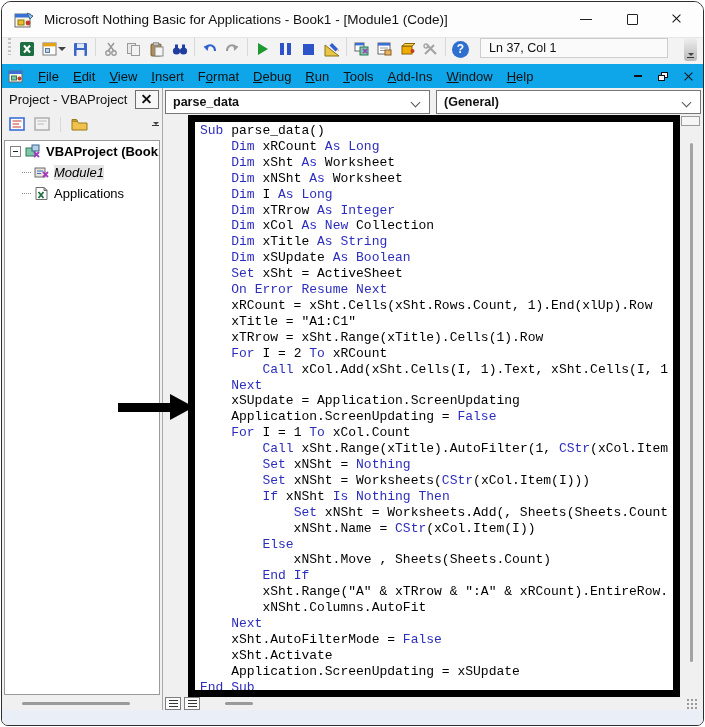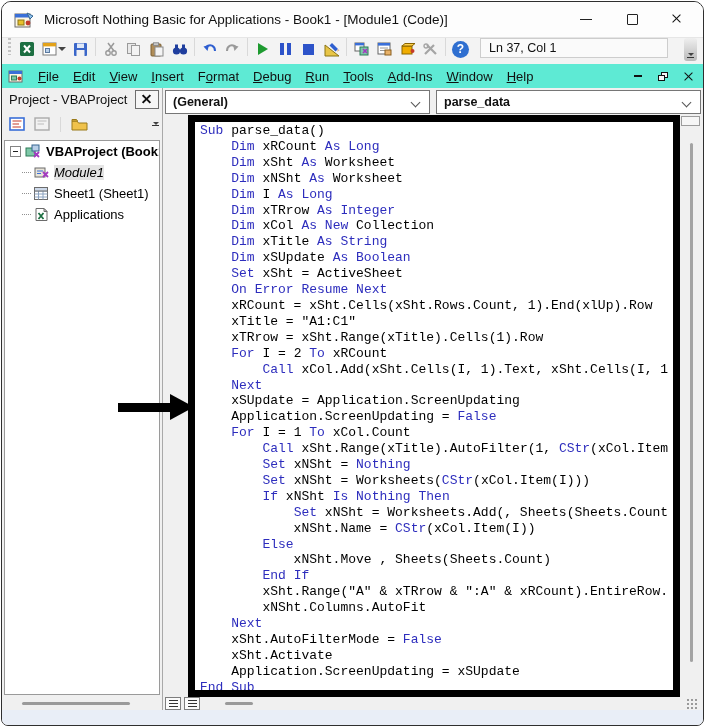--- a/index.html
+++ b/index.html
@@ -36,21 +36,21 @@
     font-weight:bold; font-size:12px; display:flex; align-items:center; justify-content:center; }
   .help-circ::after { content:"?"; }
   .ln-box { margin-left:8px; width:188px; height:20px; border:1px solid #cdcdcd; background:#fafafa;
     font-size:12.5px; color:#111; display:flex; align-items:center; padding-left:8px; }
   .tb-overflow { margin-left:auto; margin-right:6px; width:13px; height:23px; border-radius:3px;
     background:linear-gradient(#efefef,#b9b9b9); display:flex; flex-direction:column; align-items:center; justify-content:flex-end; padding-bottom:3px; }
   .tb-overflow .caret-down { border-left-width:3px; border-right-width:3px; border-top-width:3px; }
   .tb-overflow .bar { width:7px; border-top:1px solid #333; margin-top:1px; }
 
   
-  .menubar { height:24px; background:#5eead4; display:flex; align-items:center; padding-left:4px; font-size:13px; color:#111; }
+  .menubar { height:24px; background:#0ea5e9; display:flex; align-items:center; padding-left:4px; font-size:13px; color:#111; }
   .menubar .app-ico { width:17px; height:15px; margin:0 6px 0 2px; }
   .menu-item { padding:2px 7px; white-space:nowrap; }
   .mdi-controls { margin-left:auto; display:flex; align-items:center; margin-right:10px; gap:16px; }
   .mdi-min { width:8px; border-top:2px solid #111; }
   .mdi-restore { position:relative; width:10px; height:9px; }
   .mdi-restore i { position:absolute; border:1.3px solid #111; width:7px; height:6px; background:#f5f5f5; }
   .mdi-restore i:first-child { right:0; top:0; } .mdi-restore i:last-child { left:0; bottom:0; }
   .x-glyph { position:relative; width:9px; height:9px; }
   .x-glyph::before, .x-glyph::after { content:""; position:absolute; left:-1px; top:4px; width:11px; border-top:1.6px solid #111; }
   .x-glyph::before { transform:rotate(45deg); } .x-glyph::after { transform:rotate(-45deg); }
@@ -349,49 +349,40 @@
           <svg class="tree-ico" viewBox="0 0 17 15">
             <rect x="2" y="3" width="10" height="9" fill="#e8e4d8" stroke="#6b6b6b"></rect>
             <path d="M4 6 H10 M4 8.5 H8" stroke="#3a6fd8" stroke-width="1.1"></path>
             <path d="M10 7 L15 12 M15 7 L10 12" stroke="#a33ac0" stroke-width="1.8"></path>
           </svg>
           <span class="tree-label selected">Module1</span>
         </div>
         <div class="tree-row child">
           <span class="dots"></span>
           <svg class="tree-ico" viewBox="0 0 17 15">
-            <rect x="1.5" y="1.5" width="13" height="12" fill="#fff" stroke="#6b6b6b"></rect>
-            <path d="M1.5 5 H14.5 M1.5 8 H14.5 M1.5 11 H14.5 M5.5 1.5 V13.5 M10 1.5 V13.5" stroke="#8aa2c0" stroke-width="1"></path>
-            <rect x="1.5" y="1.5" width="13" height="3.5" fill="#cdd9ea" stroke="#6b6b6b"></rect>
-          </svg>
-          <span class="tree-label">Sheet1 (Sheet1)</span>
-        </div>
-        <div class="tree-row child">
-          <span class="dots"></span>
-          <svg class="tree-ico" viewBox="0 0 17 15">
             <path d="M3 1.5 L11 1.5 L14 4.5 L14 13.5 L3 13.5 Z" fill="#fff" stroke="#6b6b6b"></path>
             <path d="M11 1.5 L11 4.5 L14 4.5 Z" fill="#d8d8d8" stroke="#6b6b6b"></path>
             <path d="M5.5 6 L10.5 12 M10.5 6 L5.5 12" stroke="#1d6f42" stroke-width="1.8"></path>
           </svg>
           <span class="tree-label">Applications</span>
         </div>
       </div>
       <div class="pp-hscroll">
           <div class="thumb"></div>
         </div>
     </div>
 
     <div class="code-window">
       <div class="dd-row">
         <div class="dd">
+          <span>parse_data</span>
+          <span class="chev"></span>
+        </div>
+        <div class="dd">
           <span>(General)</span>
-          <span class="chev"></span>
-        </div>
-        <div class="dd">
-          <span>parse_data</span>
           <span class="chev"></span>
         </div>
       </div>
       <div class="margin-bar"></div>
       <div class="black-rect">
         <div class="code-lines"><div class="cl"><span class="kw">Sub</span><span> parse_data()</span></div><div class="cl"><span>    </span><span class="kw">Dim</span><span> xRCount </span><span class="kw">As</span><span> </span><span class="kw">Long</span></div><div class="cl"><span>    </span><span class="kw">Dim</span><span> xSht </span><span class="kw">As</span><span> Worksheet</span></div><div class="cl"><span>    </span><span class="kw">Dim</span><span> xNSht </span><span class="kw">As</span><span> Worksheet</span></div><div class="cl"><span>    </span><span class="kw">Dim</span><span> I </span><span class="kw">As</span><span> </span><span class="kw">Long</span></div><div class="cl"><span>    </span><span class="kw">Dim</span><span> xTRrow </span><span class="kw">As</span><span> </span><span class="kw">Integer</span></div><div class="cl"><span>    </span><span class="kw">Dim</span><span> xCol </span><span class="kw">As</span><span> </span><span class="kw">New</span><span> Collection</span></div><div class="cl"><span>    </span><span class="kw">Dim</span><span> xTitle </span><span class="kw">As</span><span> </span><span class="kw">String</span></div><div class="cl"><span>    </span><span class="kw">Dim</span><span> xSUpdate </span><span class="kw">As</span><span> </span><span class="kw">Boolean</span></div><div class="cl"><span>    </span><span class="kw">Set</span><span> xSht = ActiveSheet</span></div><div class="cl"><span>    </span><span class="kw">On</span><span> </span><span class="kw">Error</span><span> </span><span class="kw">Resume</span><span> </span><span class="kw">Next</span></div><div class="cl"><span>    xRCount = xSht.Cells(xSht.Rows.Count, 1).End(xlUp).Row</span></div><div class="cl"><span>    xTitle = "A1:C1"</span></div><div class="cl"><span>    xTRrow = xSht.Range(xTitle).Cells(1).Row</span></div><div class="cl"><span>    </span><span class="kw">For</span><span> I = 2 </span><span class="kw">To</span><span> xRCount</span></div><div class="cl"><span>        </span><span class="kw">Call</span><span> xCol.Add(xSht.Cells(I, 1).Text, xSht.Cells(I, 1</span></div><div class="cl"><span>    </span><span class="kw">Next</span></div><div class="cl"><span>    xSUpdate = Application.ScreenUpdating</span></div><div class="cl"><span>    Application.ScreenUpdating = </span><span class="kw">False</span></div><div class="cl"><span>    </span><span class="kw">For</span><span> I = 1 </span><span class="kw">To</span><span> xCol.Count</span></div><div class="cl"><span>        </span><span class="kw">Call</span><span> xSht.Range(xTitle).AutoFilter(1, </span><span class="kw">CStr</span><span>(xCol.Item</span></div><div class="cl"><span>        </span><span class="kw">Set</span><span> xNSht = </span><span class="kw">Nothing</span></div><div class="cl"><span>        </span><span class="kw">Set</span><span> xNSht = Worksheets(</span><span class="kw">CStr</span><span>(xCol.Item(I)))</span></div><div class="cl"><span>        </span><span class="kw">If</span><span> xNSht </span><span class="kw">Is</span><span> </span><span class="kw">Nothing</span><span> </span><span class="kw">Then</span></div><div class="cl"><span>            </span><span class="kw">Set</span><span> xNSht = Worksheets.Add(, Sheets(Sheets.Count</span></div><div class="cl"><span>            xNSht.Name = </span><span class="kw">CStr</span><span>(xCol.Item(I))</span></div><div class="cl"><span>        </span><span class="kw">Else</span></div><div class="cl"><span>            xNSht.Move , Sheets(Sheets.Count)</span></div><div class="cl"><span>        </span><span class="kw">End</span><span> </span><span class="kw">If</span></div><div class="cl"><span>        xSht.Range("A" &amp; xTRrow &amp; ":A" &amp; xRCount).EntireRow.</span></div><div class="cl"><span>        xNSht.Columns.AutoFit</span></div><div class="cl"><span>    </span><span class="kw">Next</span></div><div class="cl"><span>    xSht.AutoFilterMode = </span><span class="kw">False</span></div><div class="cl"><span>    xSht.Activate</span></div><div class="cl"><span>    Application.ScreenUpdating = xSUpdate</span></div><div class="cl"><span class="kw">End</span><span> </span><span class="kw">Sub</span></div></div>
       </div>
       <div class="vs-box"></div>
       <div class="vs-line"></div>
       <div class="cw-bottom">

